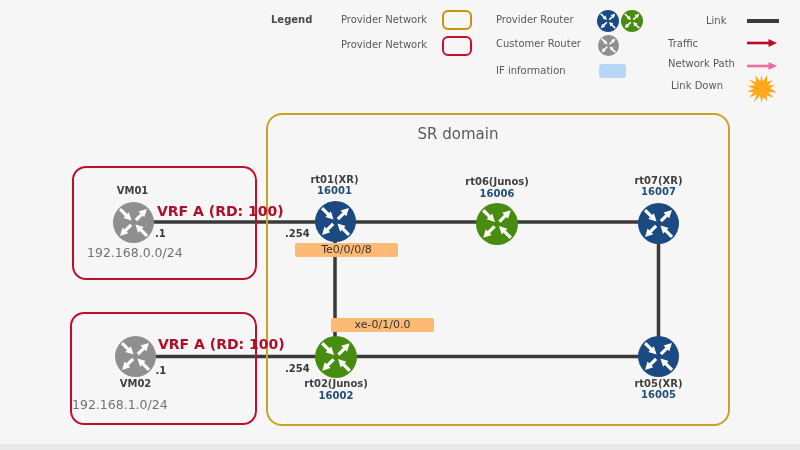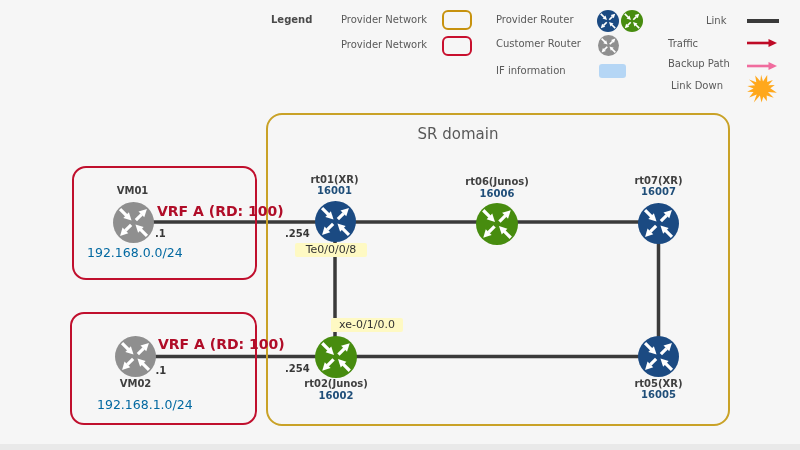--- a/index.html
+++ b/index.html
@@ -21,22 +21,22 @@
   
   svg.router{display:block;}
   .router.navy{color:#1b4a82;}
   .router.green{color:#478c0f;}
   .router.gray{color:#8f8f8f;}
   
   .node-name{font-size:10px;line-height:12px;font-weight:bold;color:#3f3f3f;text-align:center;white-space:nowrap;}
   .node-sid{font-size:10px;line-height:10px;font-weight:bold;color:#1f4e79;text-align:center;white-space:nowrap;}
   .vrf-label{font-size:14px;line-height:12px;font-weight:bold;color:#b00d28;white-space:nowrap;}
   .ip-small{font-size:10px;line-height:12px;font-weight:600;color:#383838;white-space:nowrap;}
-  .subnet{font-size:12.5px;line-height:14px;color:#0369a1;white-space:nowrap;}
-  .if-box{box-sizing:border-box;width:72px;height:14px;background:#fef9c3;border-radius:2px;
+  .subnet{font-size:12.5px;line-height:14px;color:#737373;white-space:nowrap;}
+  .if-box{box-sizing:border-box;width:103px;height:14px;background:#fdba74;border-radius:2px;
           font-size:11px;color:#333;text-align:center;line-height:13.5px;white-space:nowrap;}
   
   .sr-box{box-sizing:border-box;border:2px solid #c9a227;border-radius:16px;background:transparent;}
   .sr-title{font-size:15px;line-height:17px;color:#595959;text-align:center;white-space:nowrap;}
   .cust-box{box-sizing:border-box;border:2px solid #c00f2d;border-radius:14px;background:transparent;}
 </style>
 </head>
 <body>
 
 <div id="canvas">
@@ -91,21 +91,21 @@
   <svg class="abs" style="left:746px;top:17px;" width="34" height="8">
     <line x1="1" y1="4" x2="33" y2="4" stroke="#3a3a3a" stroke-width="4"></line>
   </svg>
 
   <div class="abs lg-text" style="left:668px;top:37.5px;">Traffic</div>
   <svg class="abs" style="left:746px;top:38px;" width="34" height="10">
     <line x1="1" y1="5" x2="24" y2="5" stroke="#be0a26" stroke-width="2.6"></line>
     <polygon points="31,5 22.5,1 22.5,9" fill="#be0a26"></polygon>
   </svg>
 
-  <div class="abs lg-text" style="left:668px;top:58px;">Backup Path</div>
+  <div class="abs lg-text" style="left:668px;top:58px;">Network Path</div>
   <svg class="abs" style="left:746px;top:61px;" width="34" height="10">
     <line x1="1" y1="5" x2="24" y2="5" stroke="#f06c9e" stroke-width="2.6"></line>
     <polygon points="31,5 22.5,1 22.5,9" fill="#f06c9e"></polygon>
   </svg>
 
   <div class="abs lg-text" style="left:671px;top:80px;">Link Down</div>
   <svg class="abs" style="left:745px;top:71.5px;" width="33" height="33" viewBox="0 0 33 33">
     <polygon fill="#ffa81c" points="16.1,2.7 18.0,9.4 22.2,2.9 22.2,10.1 27.9,8.0 23.3,13.3 29.8,12.9 25.3,16.2 31.9,20.7 23.0,19.9 28.7,25.8 21.7,23.5 21.9,29.2 18.3,24.7 16.5,30.5 14.9,23.5 8.8,30.6 11.7,22.4 4.2,25.4 8.5,19.9 2.1,19.8 8.6,16.4 2.3,13.9 10.2,13.2 4.0,7.6 11.3,10.3 10.2,3.4 15.3,9.2"></polygon>
   </svg>
 
@@ -132,21 +132,21 @@
   <div class="abs ip-small" style="left:155px;top:228px;">.1</div>
   <div class="abs subnet" style="left:87px;top:246.2px;">192.168.0.0/24</div>
   <div class="abs ip-small" style="left:285px;top:228px;">.254</div>
 
   <svg class="abs router gray" style="left:114.5px;top:336px;" width="41" height="41">
       <use href="#router-glyph"></use>
     </svg>
   <div class="abs node-name" style="left:115px;top:377.5px;width:41px;">VM02</div>
   <div class="abs vrf-label" style="left:158px;top:337.5px;">VRF A (RD: 100)</div>
   <div class="abs ip-small" style="left:155.5px;top:364.5px;">.1</div>
-  <div class="abs subnet" style="left:97px;top:397.5px;text-align:center;">192.168.1.0/24</div>
+  <div class="abs subnet" style="left:72px;top:397.5px;text-align:center;">192.168.1.0/24</div>
   <div class="abs ip-small" style="left:285px;top:363px;">.254</div>
 
   <div class="abs node-name" style="left:294px;top:173.5px;width:81px;text-align:center;">rt01(XR)</div>
   <div class="abs node-sid" style="left:294px;top:185.5px;width:81px;">16001</div>
   <svg class="abs router navy" style="left:314.5px;top:201px;" width="41" height="41">
       <use href="#router-glyph"></use>
     </svg>
 
   <div class="abs node-name" style="left:456px;top:176px;width:82px;">rt06(Junos)</div>
   <div class="abs node-sid" style="left:456px;top:188.5px;width:82px;">16006</div>

